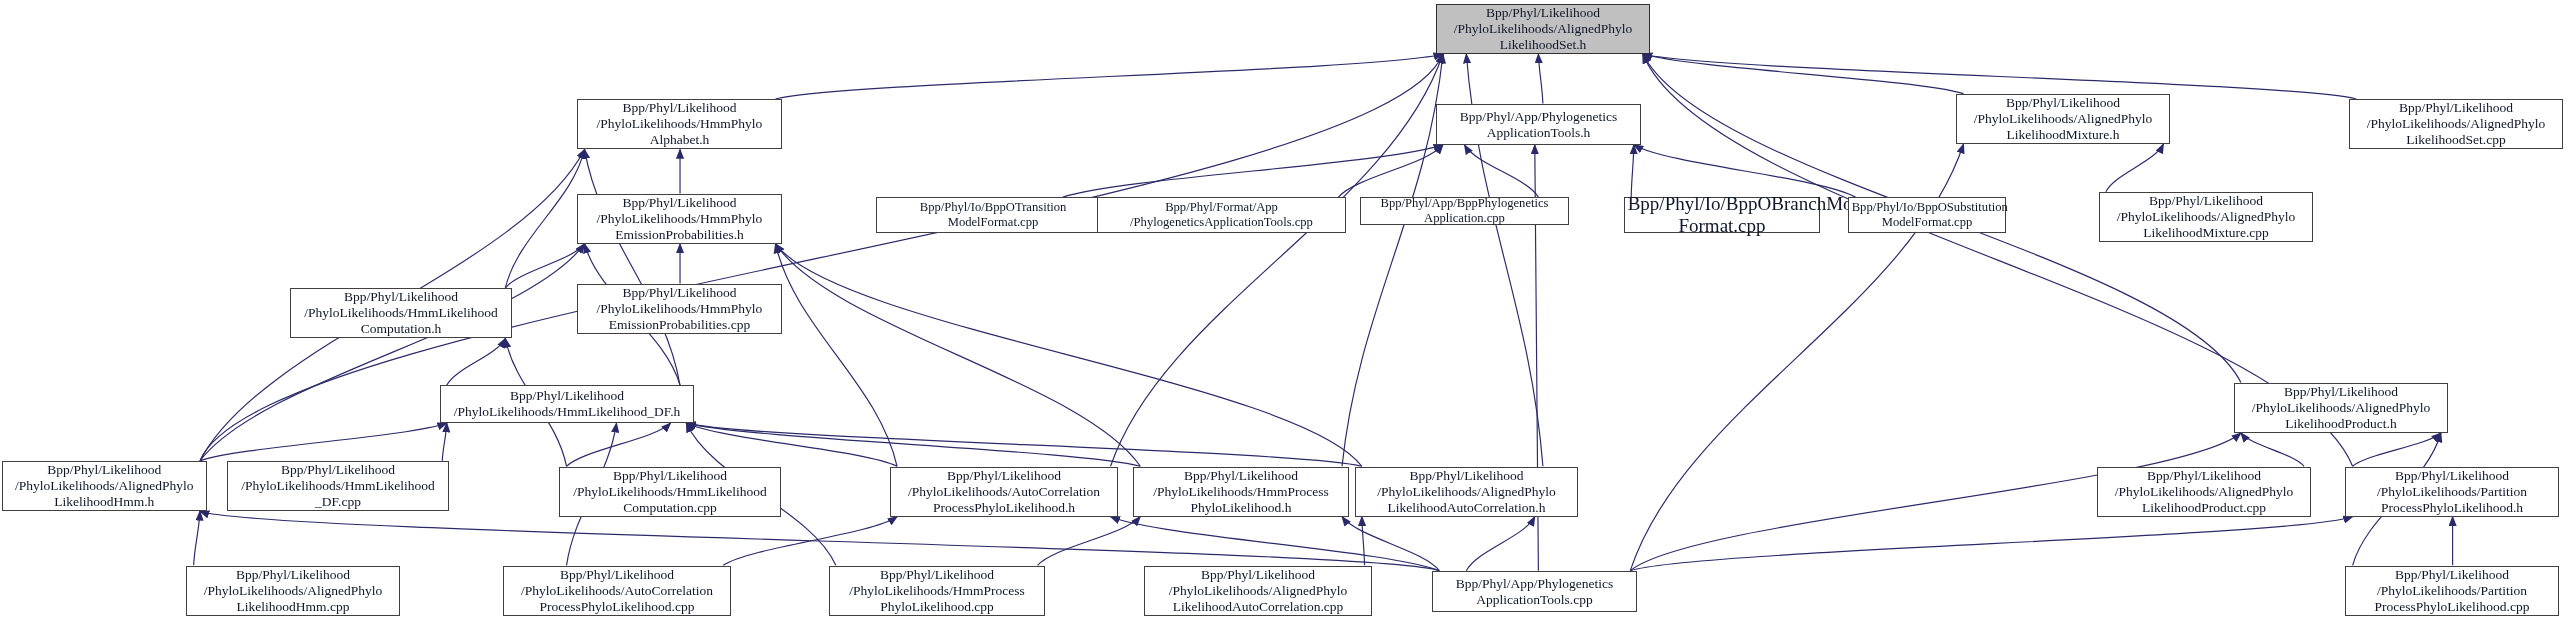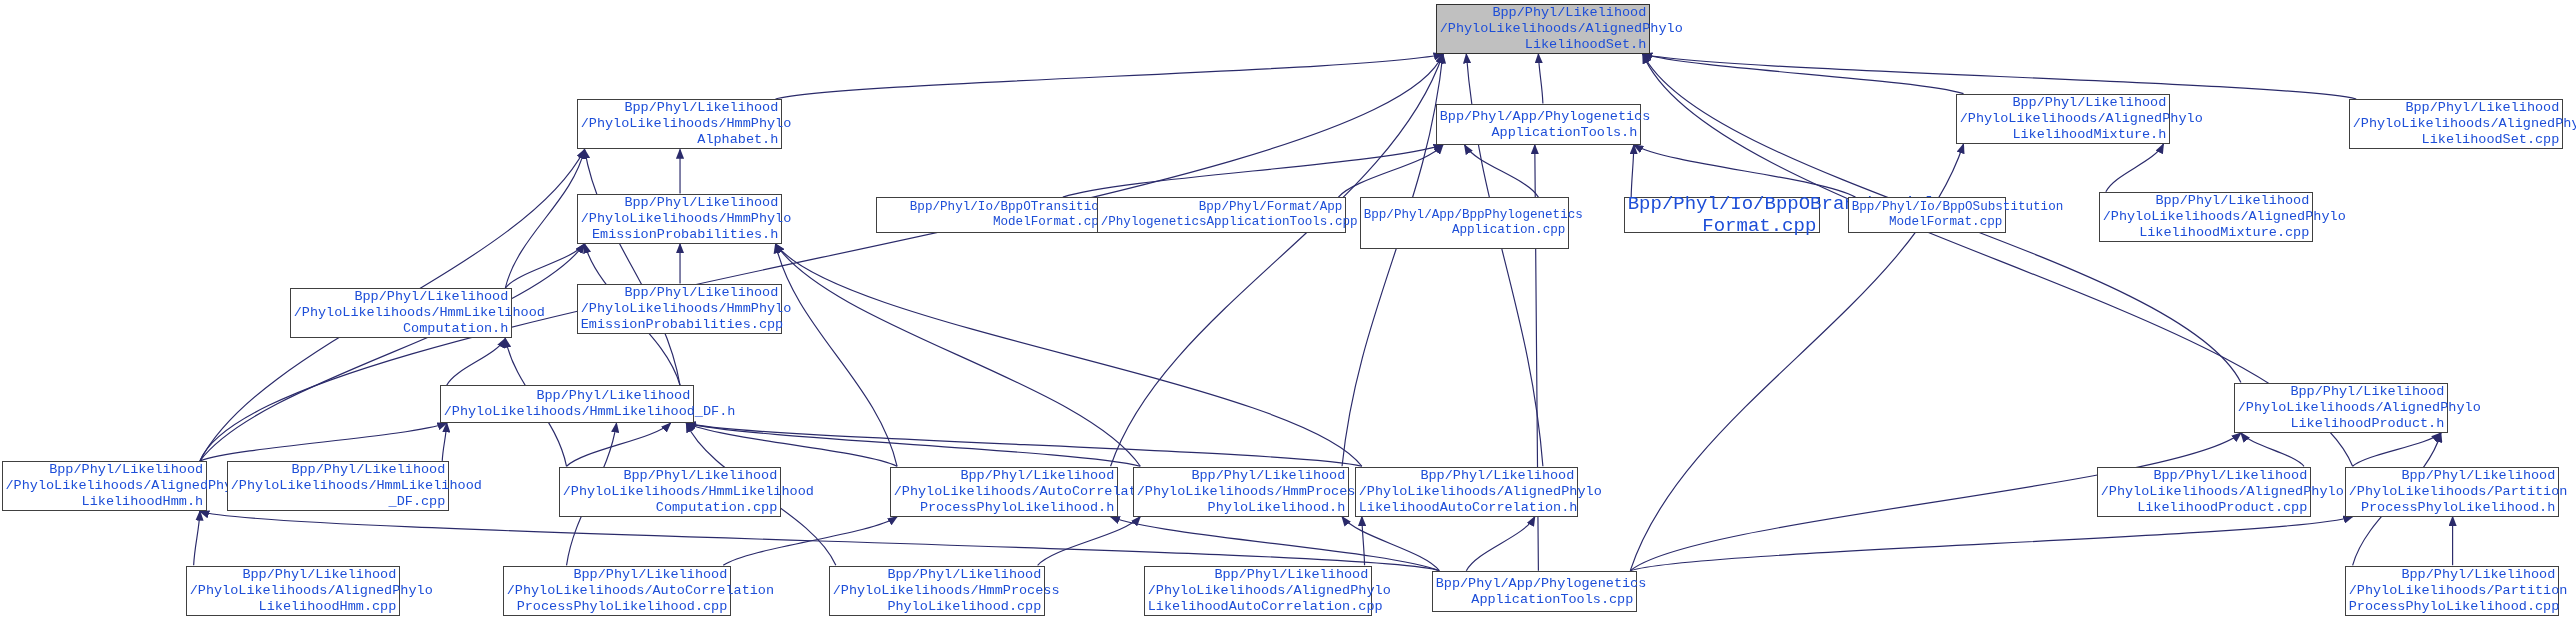--- a/index.html
+++ b/index.html
@@ -1,22 +1,22 @@
 <!DOCTYPE html>
 <html style="font-size:14.4px"><head>
 <meta charset="utf-8">
 <style>
   html,body{margin:0;padding:0;background:#ffffff;}
   body{font-family:"DejaVu Sans","Liberation Sans",sans-serif;}
   #graph{position:relative;width:2576px;height:622px;overflow:hidden;background:#fff;}
   #edges{position:absolute;left:0;top:0;width:2576px;height:622px;}
   .node{position:absolute;box-sizing:border-box;border:0.9px solid #404040;
         background:#ffffff;display:flex;align-items:center;justify-content:center;
-        text-align:right;color:#1d4ed8;line-height:1.18;padding:0.9px 2.7px;
-        font-family:Liberation Mono, monospace;}
+        text-align:center;color:#0f172a;line-height:1.18;padding:0.9px 2.7px;
+        font-family:Liberation Serif, serif;}
   .node.root{background:#c0c0c0;border:0.9px solid #303030;}
   .node .lbl{display:block;width:100%;white-space:pre-line;}
 </style>
 </head>
 <body>
 
 <div id="graph">
   <svg id="edges" viewBox="0 0 2860 691" preserveAspectRatio="none">
       <defs>
         <marker id="ah" markerWidth="9" markerHeight="7" refX="8" refY="3.5" orient="auto">
@@ -108,21 +108,21 @@
 EmissionProbabilities.h</span>
       </div>
       <div class="node" style="left: 876px; top: 197px; width: 234px; height: 36px; font-size: 12.6px;">
         <span class="lbl">Bpp/Phyl/Io/BppOTransition
 ModelFormat.cpp</span>
       </div>
       <div class="node" style="left: 1097px; top: 197px; width: 249px; height: 36px; font-size: 12.6px;">
         <span class="lbl">Bpp/Phyl/Format/App
 /PhylogeneticsApplicationTools.cpp</span>
       </div>
-      <div class="node" style="left: 1360px; top: 197px; width: 209px; height: 52px; font-size: 12.6px;">
+      <div class="node" style="left: 1360px; top: 197px; width: 209px; height: 28px; font-size: 12.6px;">
         <span class="lbl">Bpp/Phyl/App/BppPhylogenetics
 Application.cpp</span>
       </div>
       <div class="node" style="left: 1624px; top: 197px; width: 196px; height: 36px; font-size: 19px;">
         <span class="lbl">Bpp/Phyl/Io/BppOBranchModel
 Format.cpp</span>
       </div>
       <div class="node" style="left: 1848px; top: 197px; width: 158px; height: 36px; font-size: 12.6px;">
         <span class="lbl">Bpp/Phyl/Io/BppOSubstitution
 ModelFormat.cpp</span>

